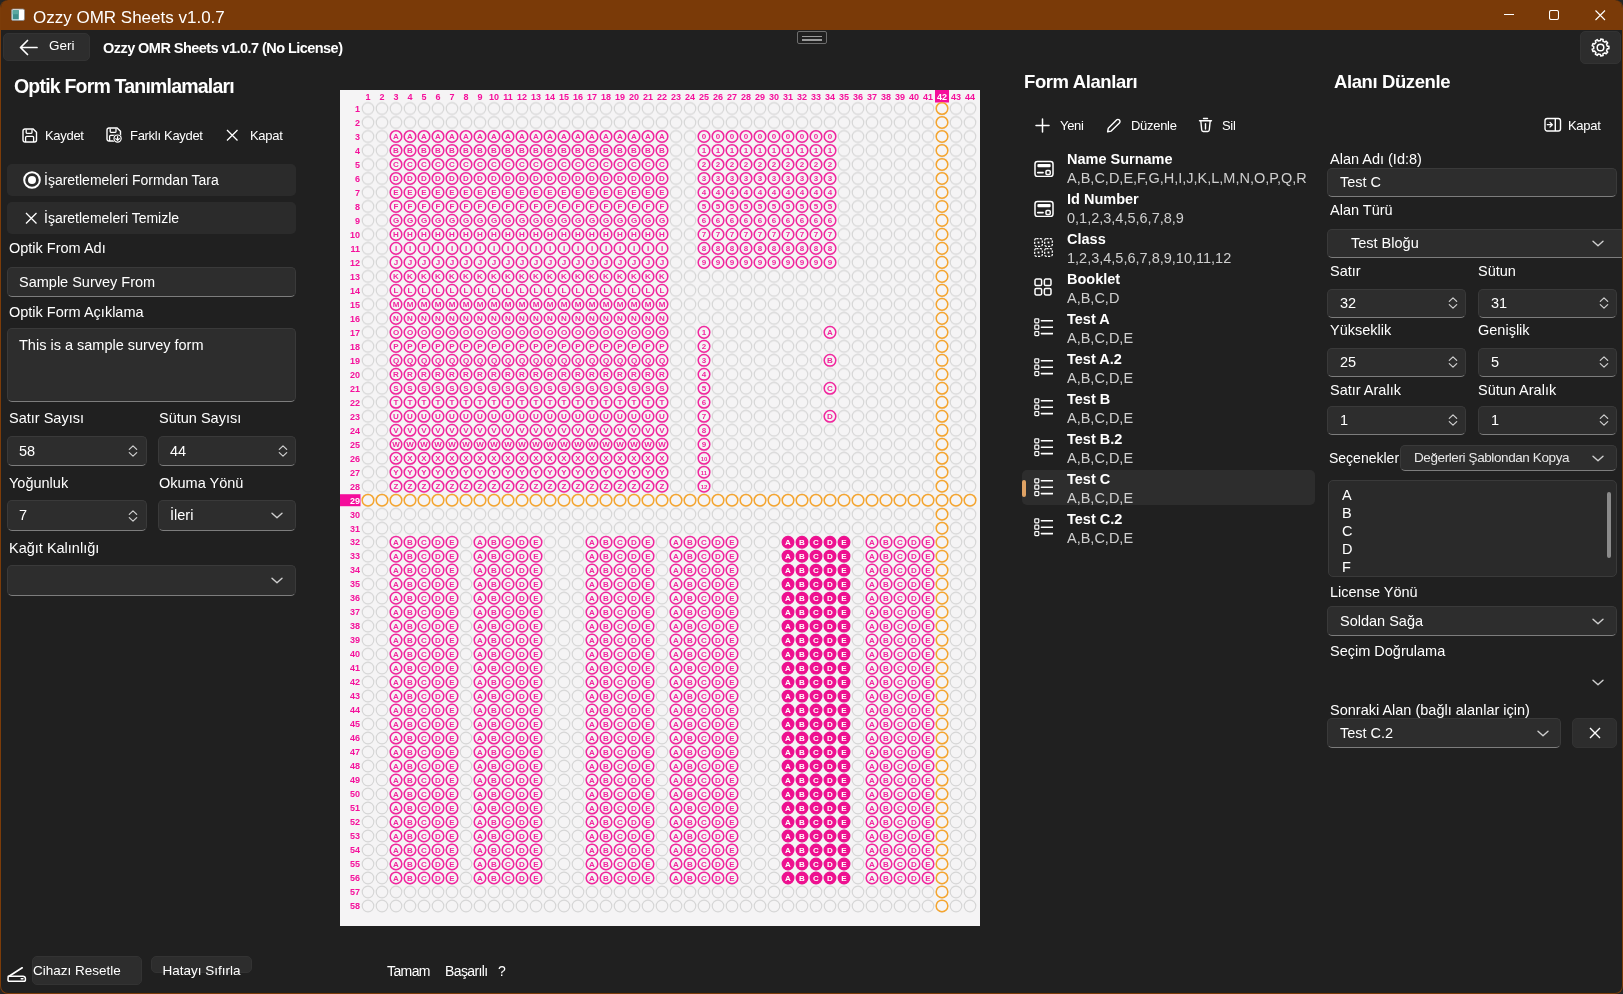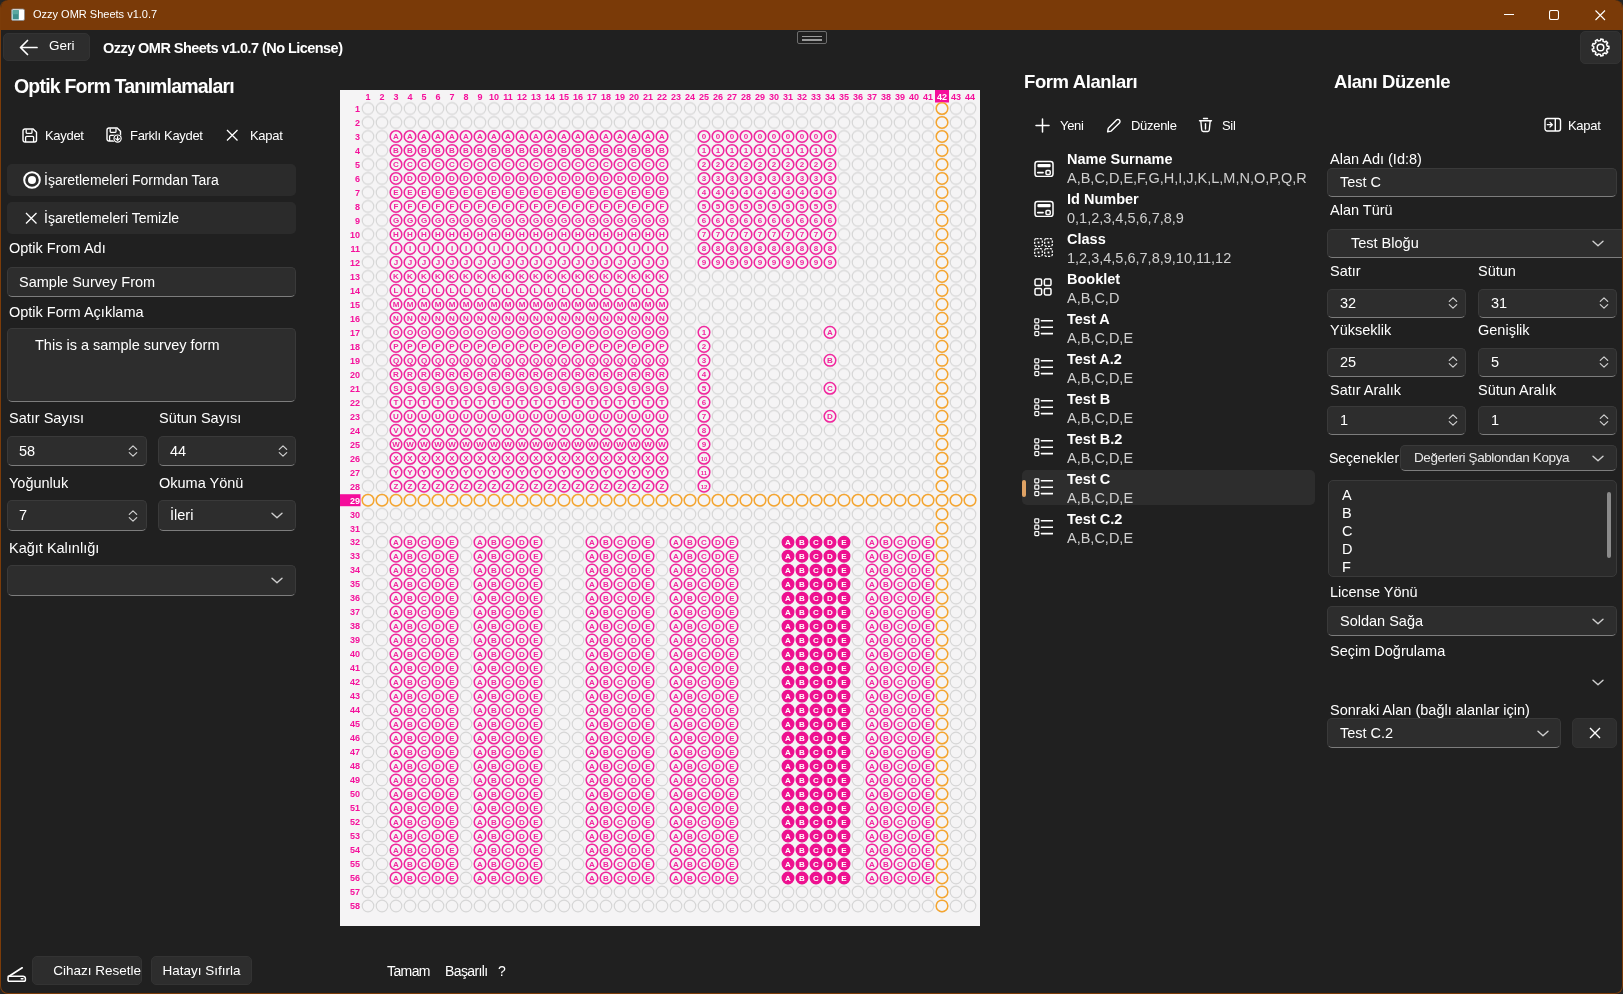--- a/index.html
+++ b/index.html
@@ -16,21 +16,21 @@
 .tb13{font-size:13px;letter-spacing:-0.3px}
 .sub{color:#cfcfcf}
 </style></head><body>
 <div id="win">
     <div id="tb"></div>
     <svg width="14" height="14" viewBox="0 0 14 14" style="position:absolute;left:10px;top:8px;">
       <rect x="0.5" y="1" width="13" height="11.5" rx="1.5" fill="#fff" stroke="#8a8a8a" stroke-width="0.8"></rect>
       <rect x="1.6" y="2.2" width="6.2" height="9.2" fill="#3e8f8c"></rect>
       <rect x="1.6" y="2.2" width="6.2" height="4" fill="#5ba8a0"></rect>
     </svg>
-    <div class="abs" style="left:32px;top:8px;font-size:11px">Ozzy OMR Sheets v1.0.7</div>
+    <div class="abs" style="left:32px;top:8px;font-size:17px">Ozzy OMR Sheets v1.0.7</div>
     <svg width="10" height="1" viewBox="0 0 10 1" style="position:absolute;left:1503px;top:14px;">
       <path d="M0 0.5 H10" stroke="#fff" stroke-width="1.1"></path>
     </svg>
     <svg width="10" height="10" viewBox="0 0 10 10" style="position:absolute;left:1548px;top:10px;">
       <rect x="0.5" y="0.5" width="9" height="9" rx="1.8" fill="none" stroke="#fff" stroke-width="1.1"></rect>
     </svg>
     <svg width="10.5" height="10.5" viewBox="0 0 10.5 10.5" style="position:absolute;left:1594px;top:10px;">
       <path d="M0.5 0.5 L10 10 M10 0.5 L0.5 10" fill="none" stroke="#fff" stroke-width="1.1"></path>
     </svg>
     <div class="btn" style="left:2px;top:33px;width:87px;height:28px"></div>
@@ -74,21 +74,21 @@
     </svg>
     <div class="abs" style="left:43px;top:172px;font-size:14px">İşaretlemeleri Formdan Tara</div>
     <div class="card" style="left:6px;top:202px;width:289px;height:32px"></div>
     <svg width="12.5" height="12.5" viewBox="0 0 12.5 12.5" style="position:absolute;left:24px;top:212px;">
       <path d="M1 1 L11.5 11.5 M11.5 1 L1 11.5" fill="none" stroke="#fff" stroke-width="1.3"></path>
     </svg>
     <div class="abs" style="left:43px;top:210px;font-size:14px">İşaretlemeleri Temizle</div>
     <div class="lbl" style="left:8px;top:240px">Optik From Adı</div>
     <div class="inp" style="left:6px;top:267px;width:289px;height:30px;line-height:28px;padding-left:11px">Sample Survey From</div>
     <div class="lbl" style="left:8px;top:304px">Optik Form Açıklama</div>
-    <div class="inp" style="left:6px;top:328px;width:289px;height:74px;padding:8px 27px">This is a sample survey form</div>
+    <div class="inp" style="left:6px;top:328px;width:289px;height:74px;padding:8px 11px">This is a sample survey form</div>
     <div class="lbl" style="left:8px;top:410px">Satır Sayısı</div>
     <div class="lbl" style="left:158px;top:410px">Sütun Sayısı</div>
     <div class="inp" style="left:6px;top:436px;width:140px;height:30px;line-height:28px;padding-left:11px">58</div>
     <svg width="10" height="12" viewBox="0 0 10 12" style="position:absolute;left:127px;top:445px;">
       <path d="M1.3 4.4 L5 0.9 L8.7 4.4 M1.3 7.6 L5 11.1 L8.7 7.6" fill="none" stroke="#cfcfcf" stroke-width="1.25" stroke-linejoin="round" stroke-linecap="round"></path>
     </svg>
     <div class="inp" style="left:157px;top:436px;width:138px;height:30px;line-height:28px;padding-left:11px">44</div>
     <svg width="10" height="12" viewBox="0 0 10 12" style="position:absolute;left:277px;top:445px;">
       <path d="M1.3 4.4 L5 0.9 L8.7 4.4 M1.3 7.6 L5 11.1 L8.7 7.6" fill="none" stroke="#cfcfcf" stroke-width="1.25" stroke-linejoin="round" stroke-linecap="round"></path>
     </svg>
@@ -961,18 +961,18 @@
     </svg>
     <div class="btn" style="left:1571px;top:718px;width:45px;height:30px"></div>
     <svg width="12" height="12" viewBox="0 0 12 12" style="position:absolute;left:1588px;top:727px;">
       <path d="M1 1 L11 11 M11 1 L1 11" fill="none" stroke="#fff" stroke-width="1.4"></path>
     </svg>
     <svg width="21" height="21" viewBox="0 0 21 21" style="position:absolute;left:5px;top:961px;">
       <path d="M3 15.2 L16.2 6.8" stroke="#fff" stroke-width="1.7" stroke-linecap="round"></path>
       <path d="M2.2 15.2 H17 a2.4 2.4 0 0 1 2.4 2.4 V19 a1.2 1.2 0 0 1-1.2 1.2 H3.2 a1.2 1.2 0 0 1-1.2-1.2 Z" fill="none" stroke="#fff" stroke-width="1.5" stroke-linejoin="round"></path>
       <path d="M15.2 17.8 h1.8" stroke="#fff" stroke-width="1.4" stroke-linecap="round"></path>
     </svg>
-    <div class="btn" style="left:31px;top:956px;width:110px;height:29px;text-align:right;line-height:27px;font-size:13.5px">Cihazı Resetle</div>
-    <div class="btn" style="left:150px;top:956px;width:101px;height:29px;text-align:center;line-height:27px;font-size:13.5px">Hatayı Sıfırla</div>
+    <div class="btn" style="left:31px;top:956px;width:110px;height:29px;text-align:left;line-height:27px;font-size:13.5px">Cihazı Resetle</div>
+    <div class="btn" style="left:150px;top:956px;width:101px;height:17px;text-align:center;line-height:27px;font-size:13.5px">Hatayı Sıfırla</div>
     <div class="abs" style="left:261px;top:992px;font-size:12px;letter-spacing:-0.6px">SEKONIC SR-1800</div>
     <div class="abs" style="left:386px;top:963px;font-size:14px;letter-spacing:-0.6px">Tamam</div>
     <div class="abs" style="left:444px;top:963px;font-size:14px;letter-spacing:-0.6px">Başarılı</div>
     <div class="abs" style="left:497px;top:963px;font-size:14px">?</div>
   </div>
 </body></html>

